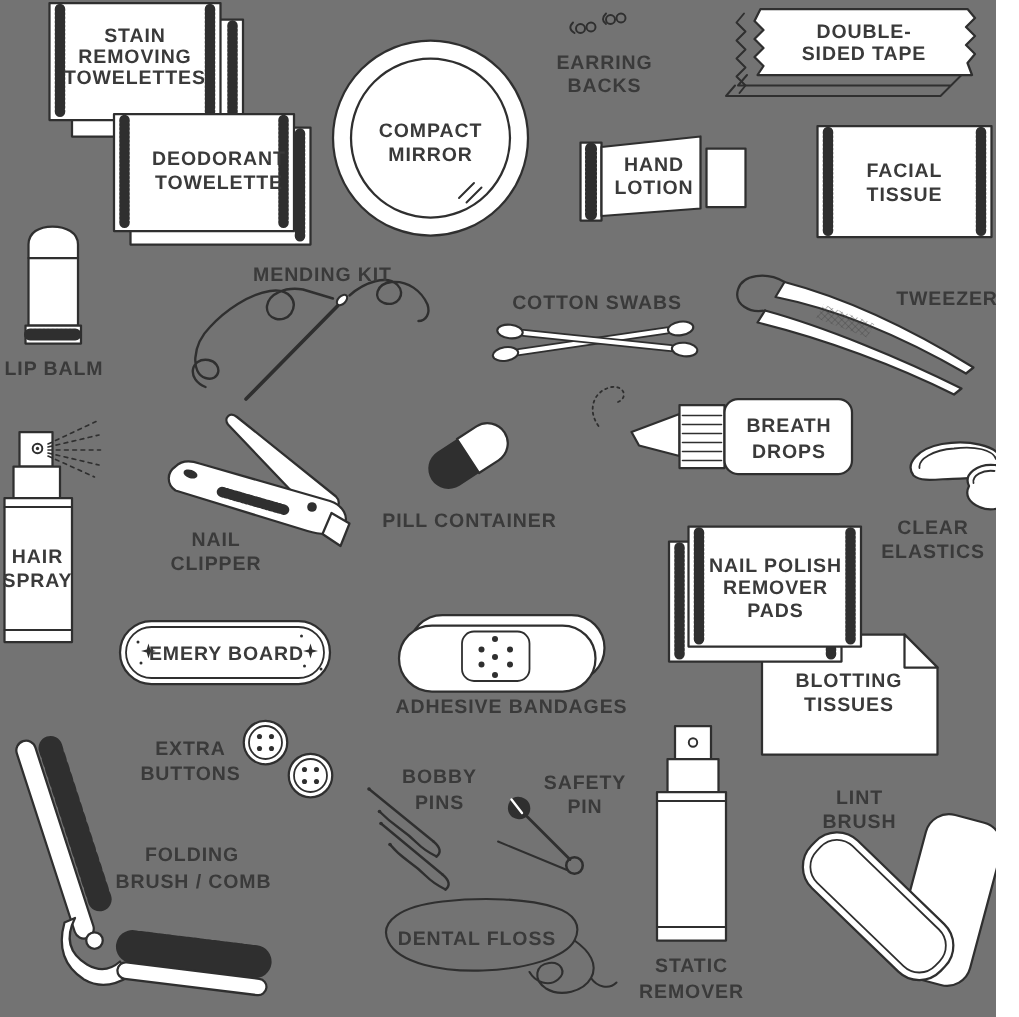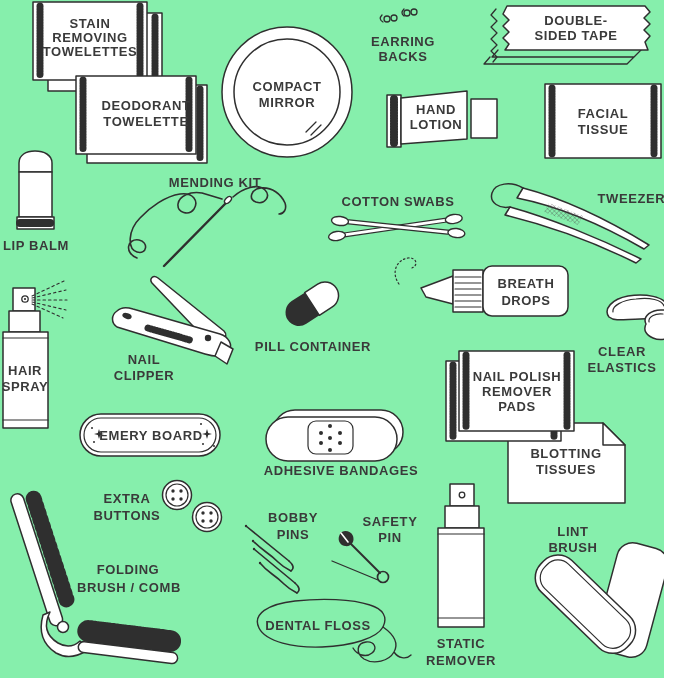--- a/index.html
+++ b/index.html
@@ -1,16 +1,16 @@
 <!DOCTYPE html>
 <html><head>
 <meta charset="utf-8">
 <style>
   html,body{margin:0;padding:0;background:#ffffff;}
-  .stage{width:664px;height:678px;position:relative;background:#86efac;overflow:hidden;}
+  .stage{width:664px;height:678px;position:relative;background:#737373;overflow:hidden;}
   svg{display:block;}
   .s {stroke:#2f2f2f;fill:none;}
   .sw{stroke:#2f2f2f;fill:#ffffff;}
   .sf{fill:#2f2f2f;stroke:none;}
   .lbl{font-family:"Liberation Sans",sans-serif;font-weight:700;font-size:13px;
        letter-spacing:0.6px;fill:#3a3a3a;text-anchor:middle;}
 </style>
 </head>
 <body>
 

